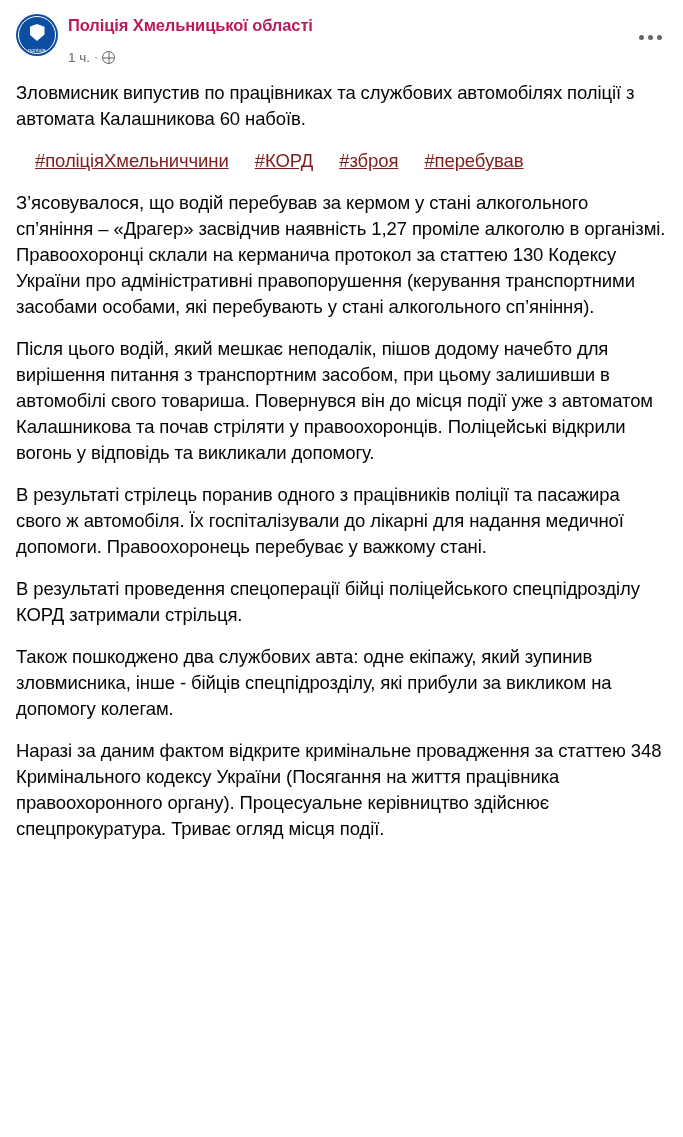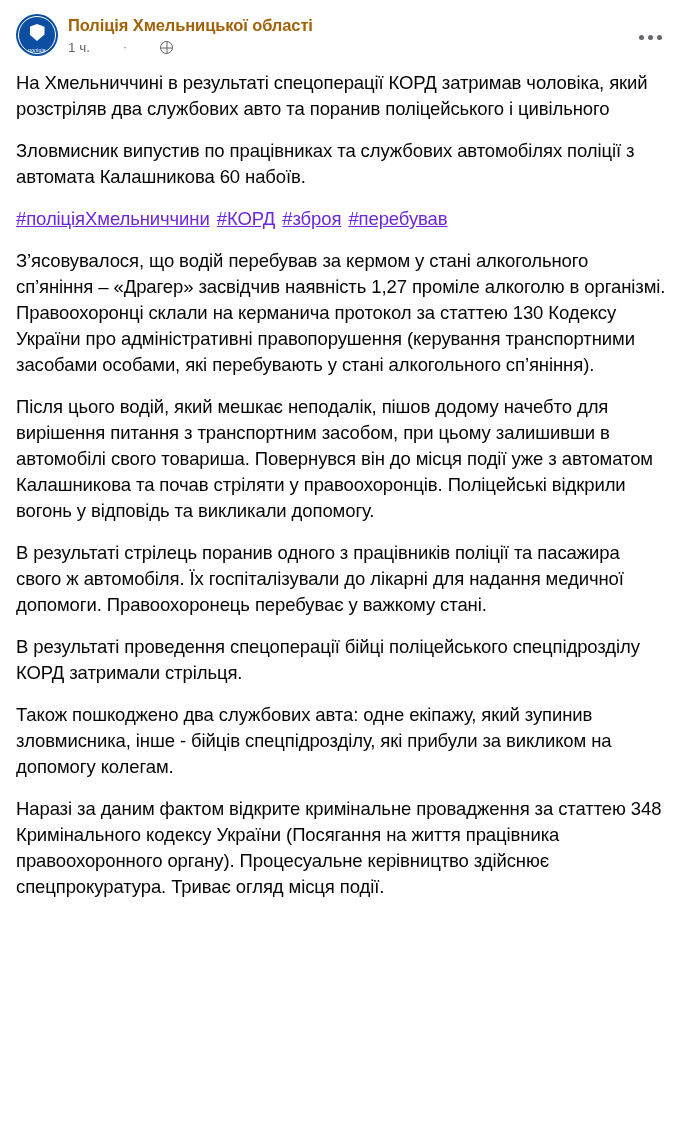--- a/index.html
+++ b/index.html
@@ -69,32 +69,31 @@
   .header-text {
     margin-left: 10px;
     display: flex;
     flex-direction: column;
     justify-content: center;
     padding-top: 1px;
   }
   .page-name {
     font-size: 16.5px;
     font-weight: bold;
-    color: #a16207;
+    color: #be185d;
     line-height: 20px;
     letter-spacing: -0.1px;
   }
   .meta-row {
     display: flex;
     align-items: center;
-    margin-top: 4px;
+    margin-top: 14px;
     color: #65676b;
     font-size: 13.5px;
     line-height: 17px;
-    gap: 29px;
   }
   .meta-sep {
     margin: 0 4px;
     font-size: 12px;
   }
   .globe-icon {
     display: inline-block;
     width: 13px;
     height: 13px;
     border: 1.2px solid #65676b;
@@ -153,22 +152,23 @@
     letter-spacing: -0.1px;
   }
   .post-body p:last-child {
     margin-bottom: 22px;
   }
   .hashtags {
     color: #216fdb;
     word-spacing: 2px;
   }
   .hashtags a {
-    color: #6d28d9;
+    color: #7f1d1d;
     text-decoration: underline;
+    margin-left: 19px;
   }
 </style>
 </head>
 <body>
 
 <div class="post">
 
   <div class="post-header">
     <div class="avatar">
       <div class="ring"></div>
@@ -186,21 +186,20 @@
     <div class="menu-button">
       <span class="dots">
           <i></i>
           <i></i>
           <i></i>
         </span>
     </div>
   </div>
 
   <div class="post-body">
-    <p>На Хмельниччині в результаті спецоперації КОРД затримав чоловіка, який розстріляв два службових авто та поранив поліцейського і цивільного</p>
     <p>Зловмисник випустив по працівниках та службових автомобілях поліції з автомата Калашникова 60 набоїв.</p>
     <p class="hashtags">
       <a href="#">#поліціяХмельниччини</a>
       <a href="#">#КОРД</a>
       <a href="#">#зброя</a>
       <a href="#">#перебував</a>
     </p>
     <p>З’ясовувалося, що водій перебував за кермом у стані алкогольного сп’яніння – «Драгер» засвідчив наявність 1,27 проміле алкоголю в організмі. Правоохоронці склали на керманича протокол за статтею 130 Кодексу України про адміністративні правопорушення (керування транспортними засобами особами, які перебувають у стані алкогольного сп’яніння).</p>
     <p>Після цього водій, який мешкає неподалік, пішов додому начебто для вирішення питання з транспортним засобом, при цьому залишивши в автомобілі свого товариша. Повернувся він до місця події уже з автоматом Калашникова та почав стріляти у правоохоронців. Поліцейські відкрили вогонь у відповідь та викликали допомогу.</p>
     <p>В результаті стрілець поранив одного з працівників поліції та пасажира свого ж автомобіля. Їх госпіталізували до лікарні для надання медичної допомоги. Правоохоронець перебуває у важкому стані.</p>

